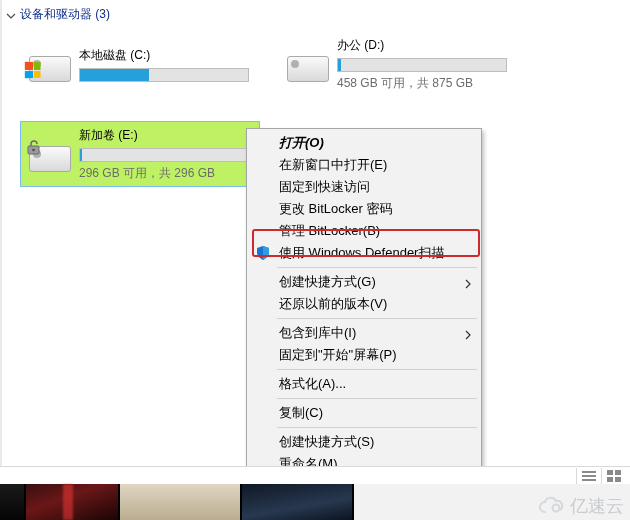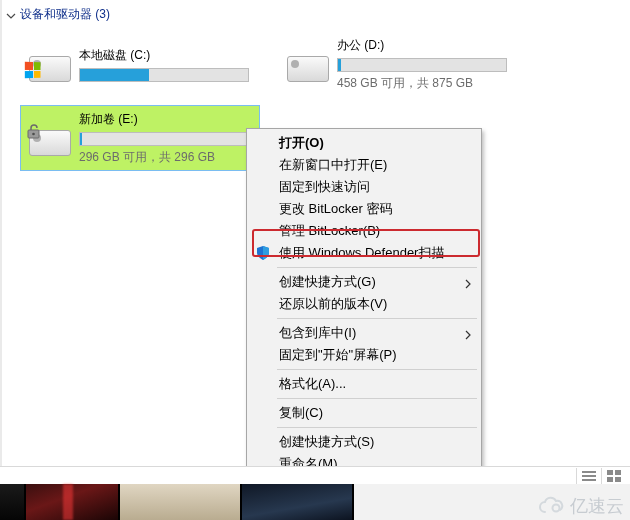--- a/index.html
+++ b/index.html
@@ -31,21 +31,21 @@
   }
   .section-header .chev {
     width: 10px; height: 10px; display:inline-block;
   }
   .section-header .chev svg { width:10px; height:10px; }
 
   
   .drives {
     display: flex;
     flex-wrap: wrap;
-    gap: 8px 18px;
+    gap: 24px 18px;
     padding: 6px 10px 0 20px;
   }
   .drive {
     width: 240px;
     height: 66px;
     display: flex;
     align-items: center;
     box-sizing: border-box;
     padding: 4px 6px;
     border: 1px solid transparent;
@@ -139,21 +139,21 @@
     color: #000;
   }
   .ctx-item {
     display: flex;
     align-items: center;
     height: 22px;
     padding: 0 12px 0 30px;
     white-space: nowrap;
     position: relative;
   }
-  .ctx-item.bold { font-weight: 700; }
+  .ctx-item.bold { font-weight: 700; font-style: italic; }
   .ctx-item .arrow {
     position: absolute; right: 8px; top: 50%; transform: translateY(-50%);
     width: 6px; height: 10px;
   }
   .ctx-item .arrow svg { width:6px; height:10px; }
   .ctx-item .lead-icon {
     position:absolute; left:6px; top:50%; transform:translateY(-50%);
     width:16px; height:16px;
   }
   .ctx-sep {

